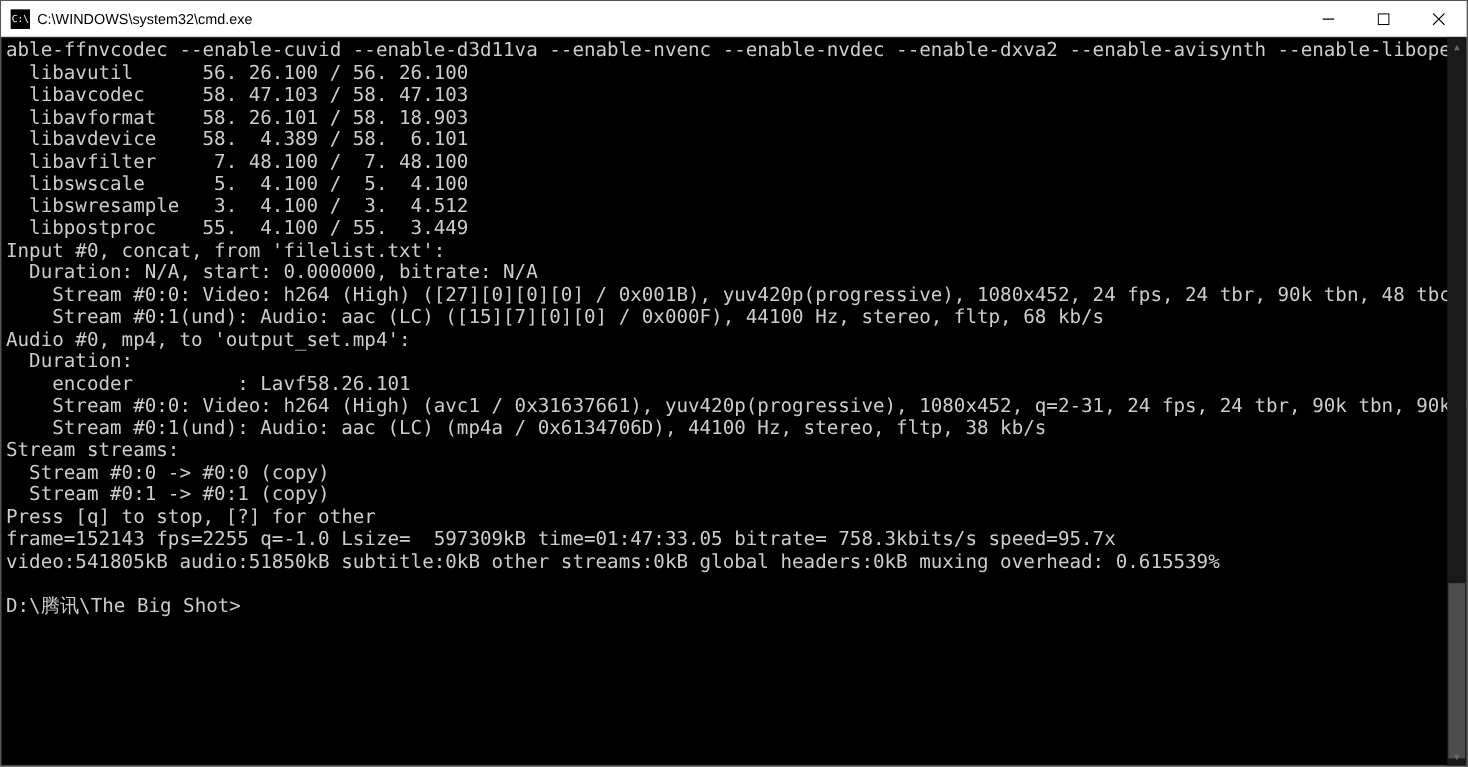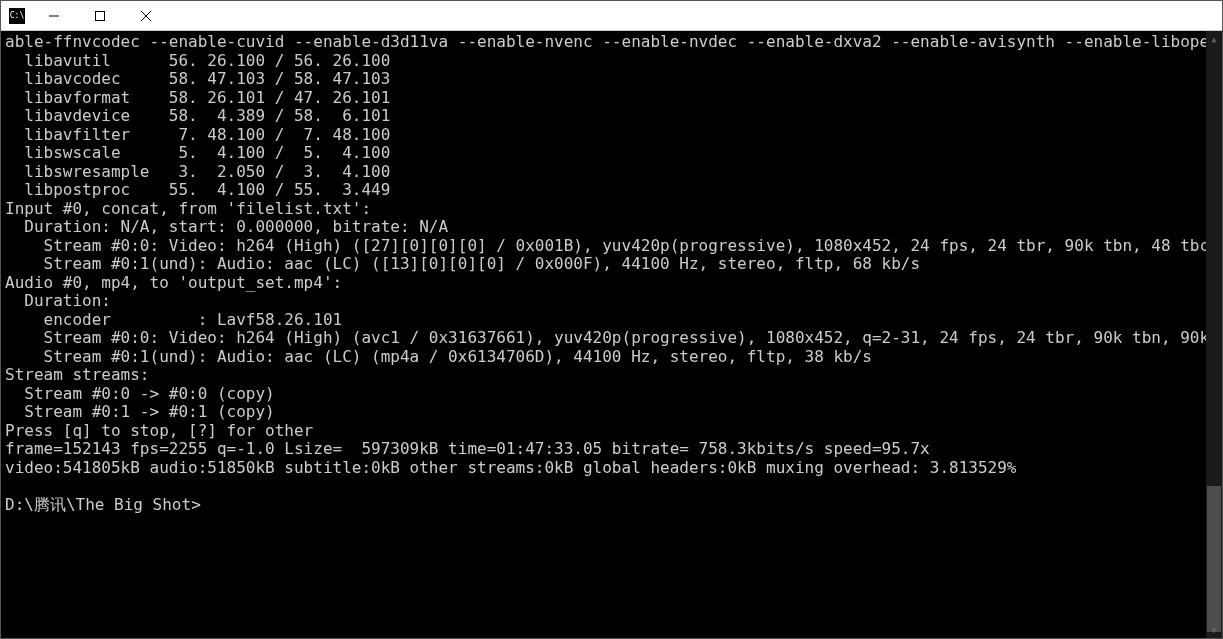--- a/index.html
+++ b/index.html
@@ -47,20 +47,21 @@
   }
   .scrollbar .arrow.up { top:0; }
   .scrollbar .arrow.down { bottom:0; }
 </style>
 </head>
 <body>
 
 <div class="window">
   <div class="titlebar">
     <div class="icon">C:\</div>
+    <div class="title">C:\WINDOWS\system32\cmd.exe</div>
     <div class="winbtns">
       <div class="winbtn">
         <svg width="10" height="10">
             <line x1="0" y1="5" x2="10" y2="5"></line>
           </svg>
       </div>
       <div class="winbtn">
         <svg width="10" height="10">
             <rect x="0.5" y="0.5" width="9" height="9"></rect>
           </svg>
@@ -70,41 +71,41 @@
             <line x1="0" y1="0" x2="10" y2="10"></line>
             <line x1="10" y1="0" x2="0" y2="10"></line>
           </svg>
       </div>
     </div>
   </div>
 
   <div class="terminal"><span>able-ffnvcodec --enable-cuvid --enable-d3d11va --enable-nvenc --enable-nvdec --enable-dxva2 --enable-avisynth --enable-libopenmpt</span>
 <span>  libavutil      56. 26.100 / 56. 26.100</span>
 <span>  libavcodec     58. 47.103 / 58. 47.103</span>
-<span>  libavformat    58. 26.101 / 47. 26.101</span>
+<span>  libavformat    58. 26.101 / 58. 18.903</span>
 <span>  libavdevice    58.  4.389 / 58.  6.101</span>
 <span>  libavfilter     7. 48.100 /  7. 48.100</span>
 <span>  libswscale      5.  4.100 /  5.  4.100</span>
-<span>  libswresample   3.  2.050 /  3.  4.100</span>
+<span>  libswresample   3.  4.100 /  3.  4.512</span>
 <span>  libpostproc    55.  4.100 / 55.  3.449</span>
 <span>Input #0, concat, from 'filelist.txt':</span>
 <span>  Duration: N/A, start: 0.000000, bitrate: N/A</span>
 <span>    Stream #0:0: Video: h264 (High) ([27][0][0][0] / 0x001B), yuv420p(progressive), 1080x452, 24 fps, 24 tbr, 90k tbn, 48 tbc</span>
-<span>    Stream #0:1(und): Audio: aac (LC) ([13][0][0][0] / 0x000F), 44100 Hz, stereo, fltp, 68 kb/s</span>
+<span>    Stream #0:1(und): Audio: aac (LC) ([15][7][0][0] / 0x000F), 44100 Hz, stereo, fltp, 68 kb/s</span>
 <span>Audio #0, mp4, to 'output_set.mp4':</span>
 <span>  Duration:</span>
 <span>    encoder         : Lavf58.26.101</span>
 <span>    Stream #0:0: Video: h264 (High) (avc1 / 0x31637661), yuv420p(progressive), 1080x452, q=2-31, 24 fps, 24 tbr, 90k tbn, 90k tbc</span>
 <span>    Stream #0:1(und): Audio: aac (LC) (mp4a / 0x6134706D), 44100 Hz, stereo, fltp, 38 kb/s</span>
 <span>Stream streams:</span>
 <span>  Stream #0:0 -&gt; #0:0 (copy)</span>
 <span>  Stream #0:1 -&gt; #0:1 (copy)</span>
 <span>Press [q] to stop, [?] for other</span>
 <span>frame=152143 fps=2255 q=-1.0 Lsize=  597309kB time=01:47:33.05 bitrate= 758.3kbits/s speed=95.7x</span>
-<span>video:541805kB audio:51850kB subtitle:0kB other streams:0kB global headers:0kB muxing overhead: 3.813529%</span>
+<span>video:541805kB audio:51850kB subtitle:0kB other streams:0kB global headers:0kB muxing overhead: 0.615539%</span>
 <span></span>
 <span>D:\腾讯\The Big Shot&gt;</span></div>
 
   <div class="scrollbar">
     <div class="arrow up">▲</div>
     <div class="thumb"></div>
     <div class="arrow down">▼</div>
   </div>
 </div>
 

